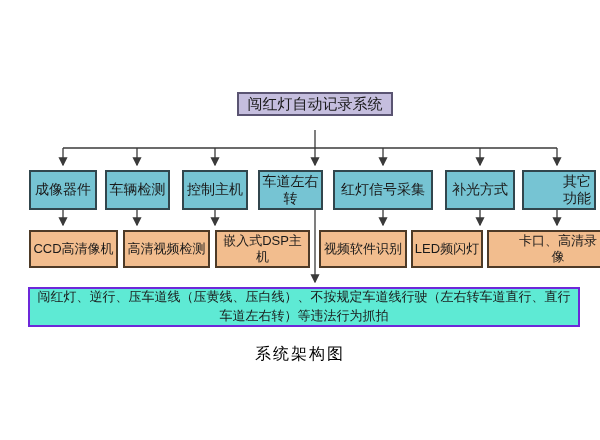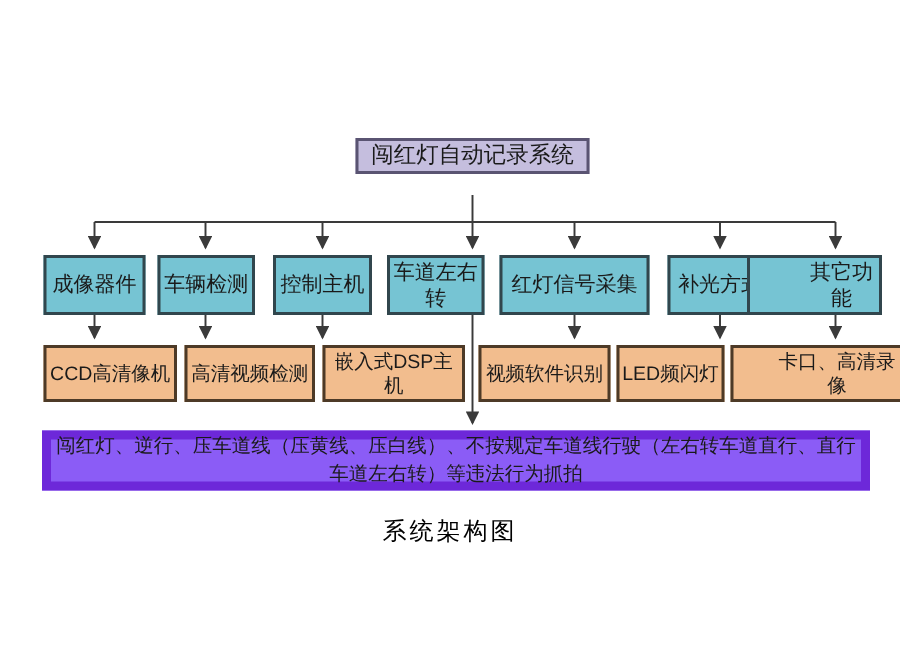--- a/index.html
+++ b/index.html
@@ -44,31 +44,31 @@
     background: #f2bd8e;
     border: 2px solid #4d3a27;
     font-size: 13px;
   }
   .l2-0 { left: 29px;  width: 68px; }
   .l2-1 { left: 105px; width: 65px; }
   .l2-2 { left: 182px; width: 66px; }
   .l2-3 { left: 258px; width: 65px; }
   .l2-4 { left: 333px; width: 100px; }
   .l2-5 { left: 445px; width: 70px; }
-  .l2-6 { left: 498px; width: 90px; padding-left: 36px; }
+  .l2-6 { left: 522px; width: 74px; padding-left: 36px; }
   .l3-0 { left: 29px;  width: 89px; }
   .l3-1 { left: 123px; width: 87px; }
   .l3-2 { left: 215px; width: 95px; }
   .l3-3 { left: 319px; width: 88px; }
   .l3-4 { left: 411px; width: 72px; }
   .l3-5 { left: 487px; width: 115px; padding-left: 27px; }
   .node-bottom {
     left: 28px; top: 287px; width: 552px; height: 40px;
-    background: #8b5cf6;
-    border: 6px solid #6d28d9;
+    background: #5eead4;
+    border: 2px solid #6d28d9;
     font-size: 13px;
     flex-direction: column;
     line-height: 1.45;
   }
   .caption {
     position: absolute;
     left: 0; top: 344px; width: 600px;
     text-align: center;
     font-size: 16px;
     color: #000000;

